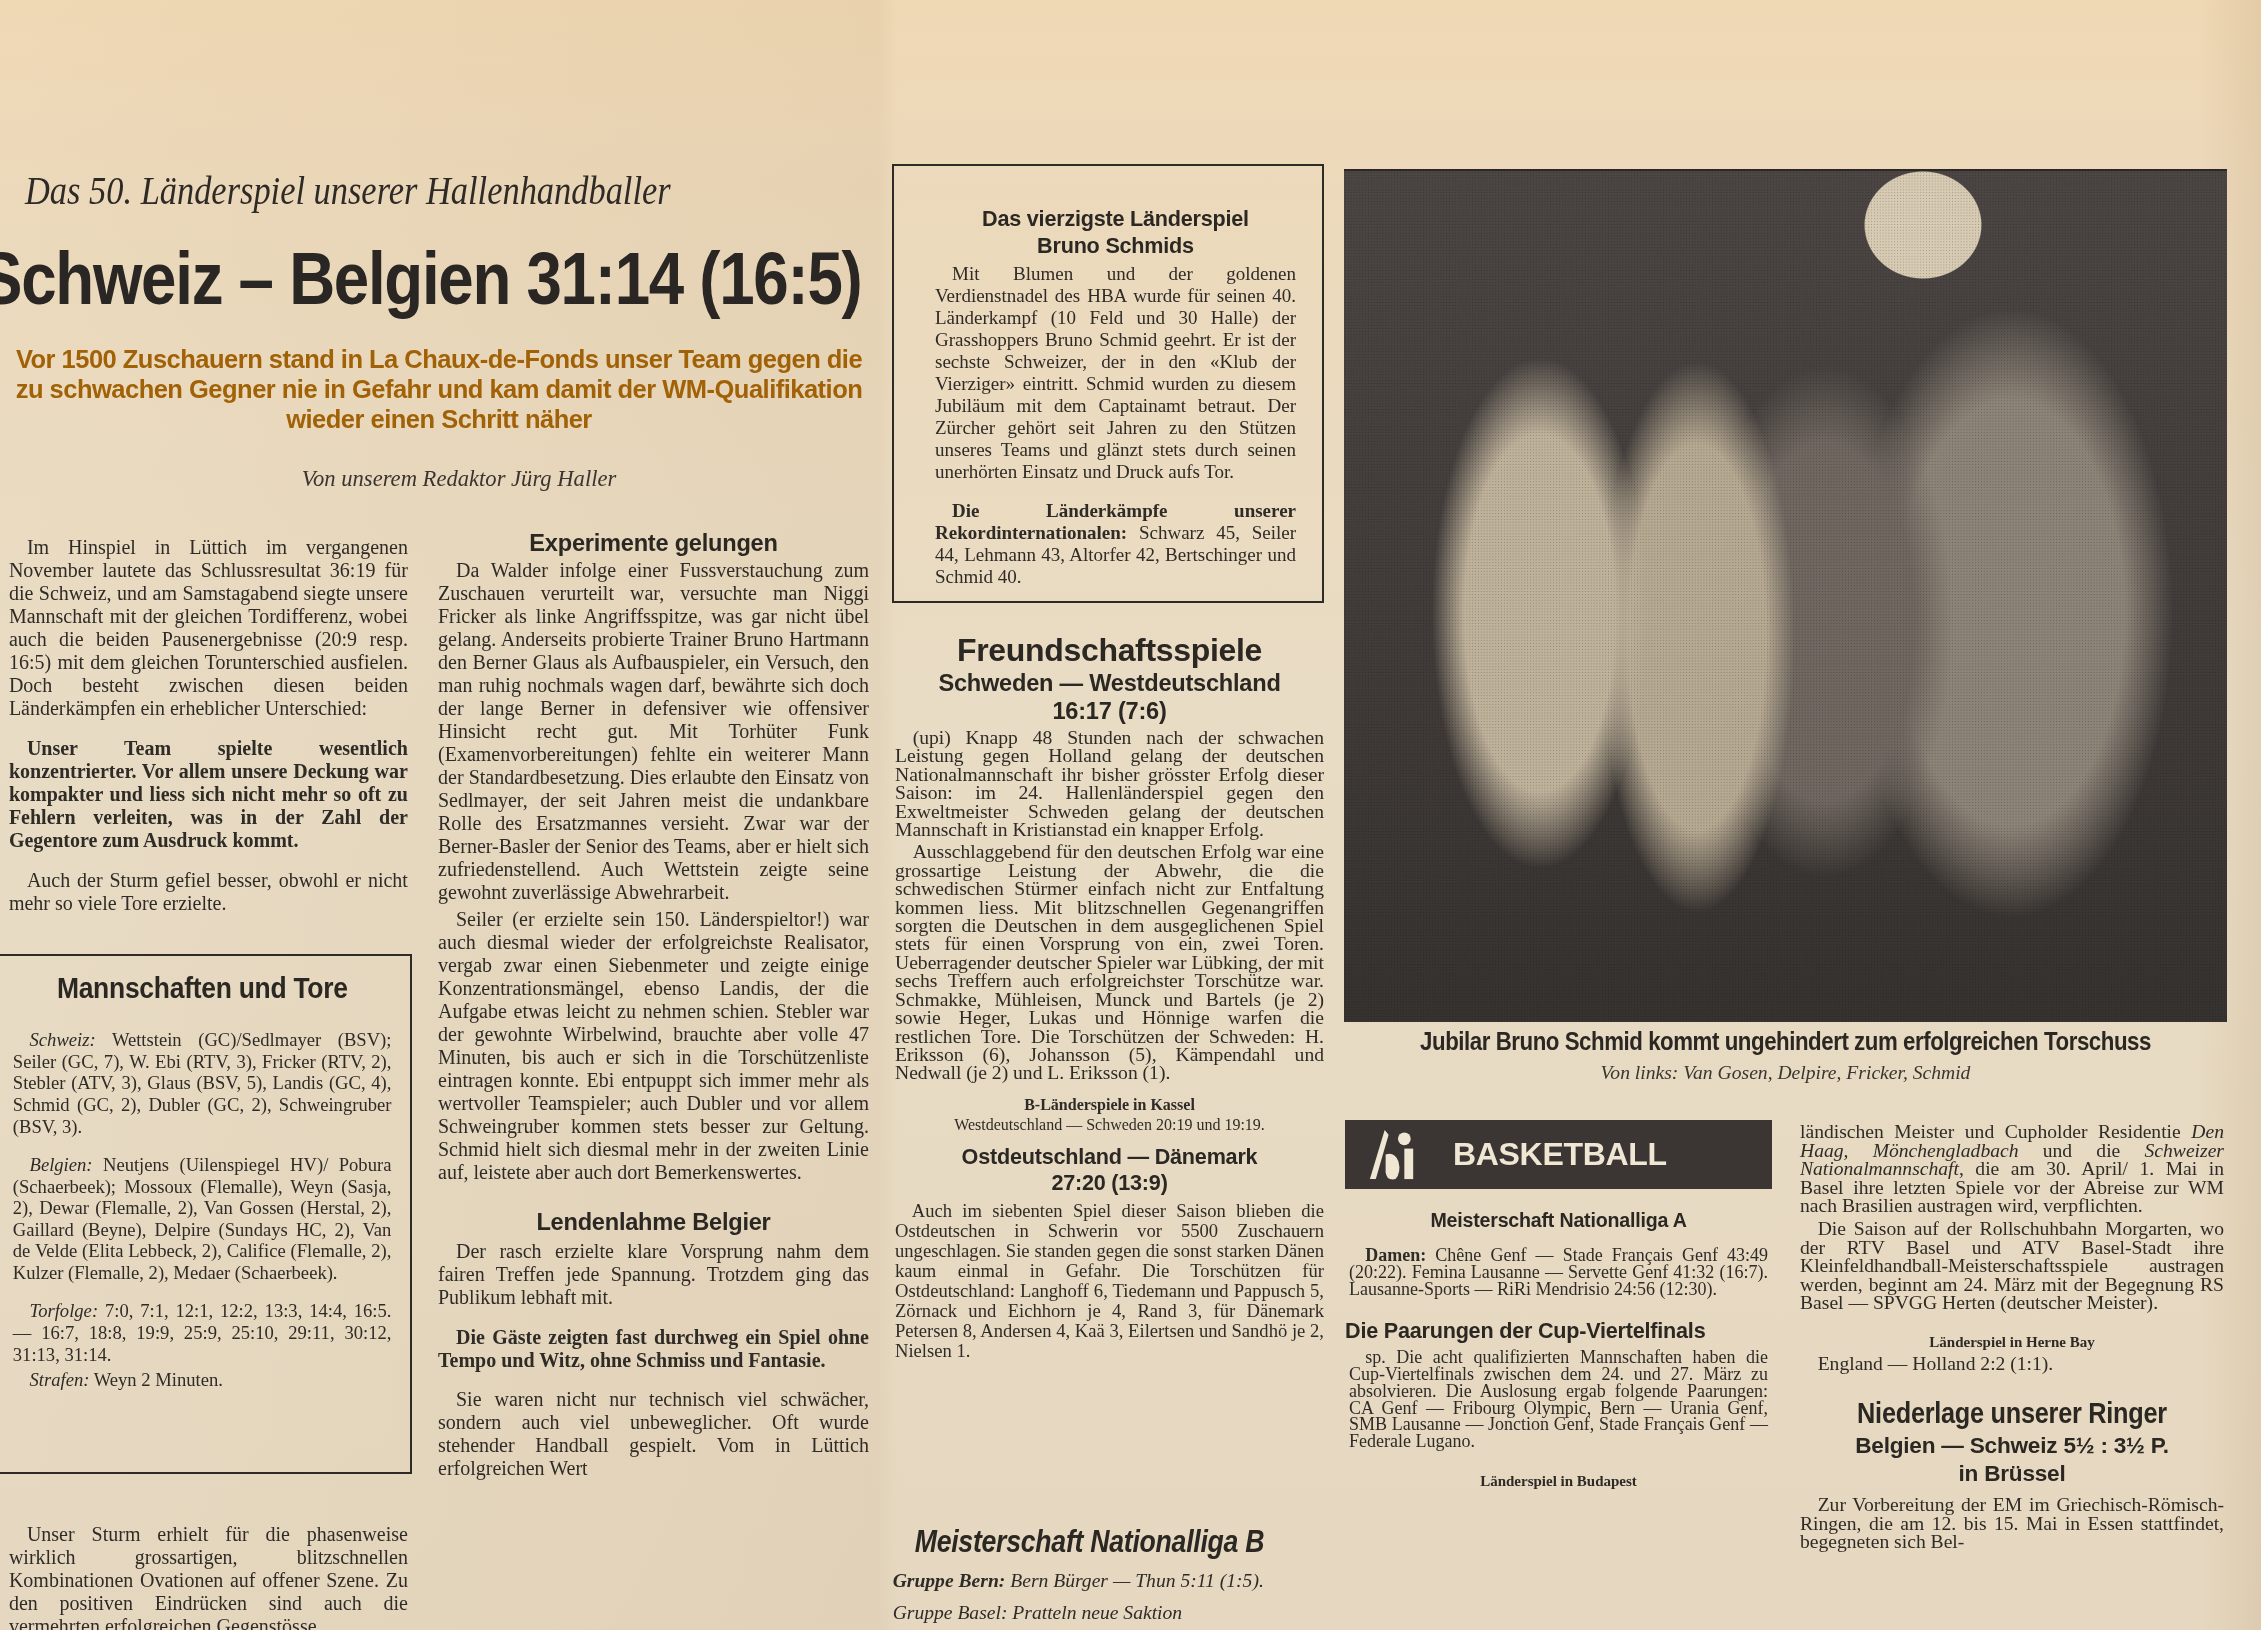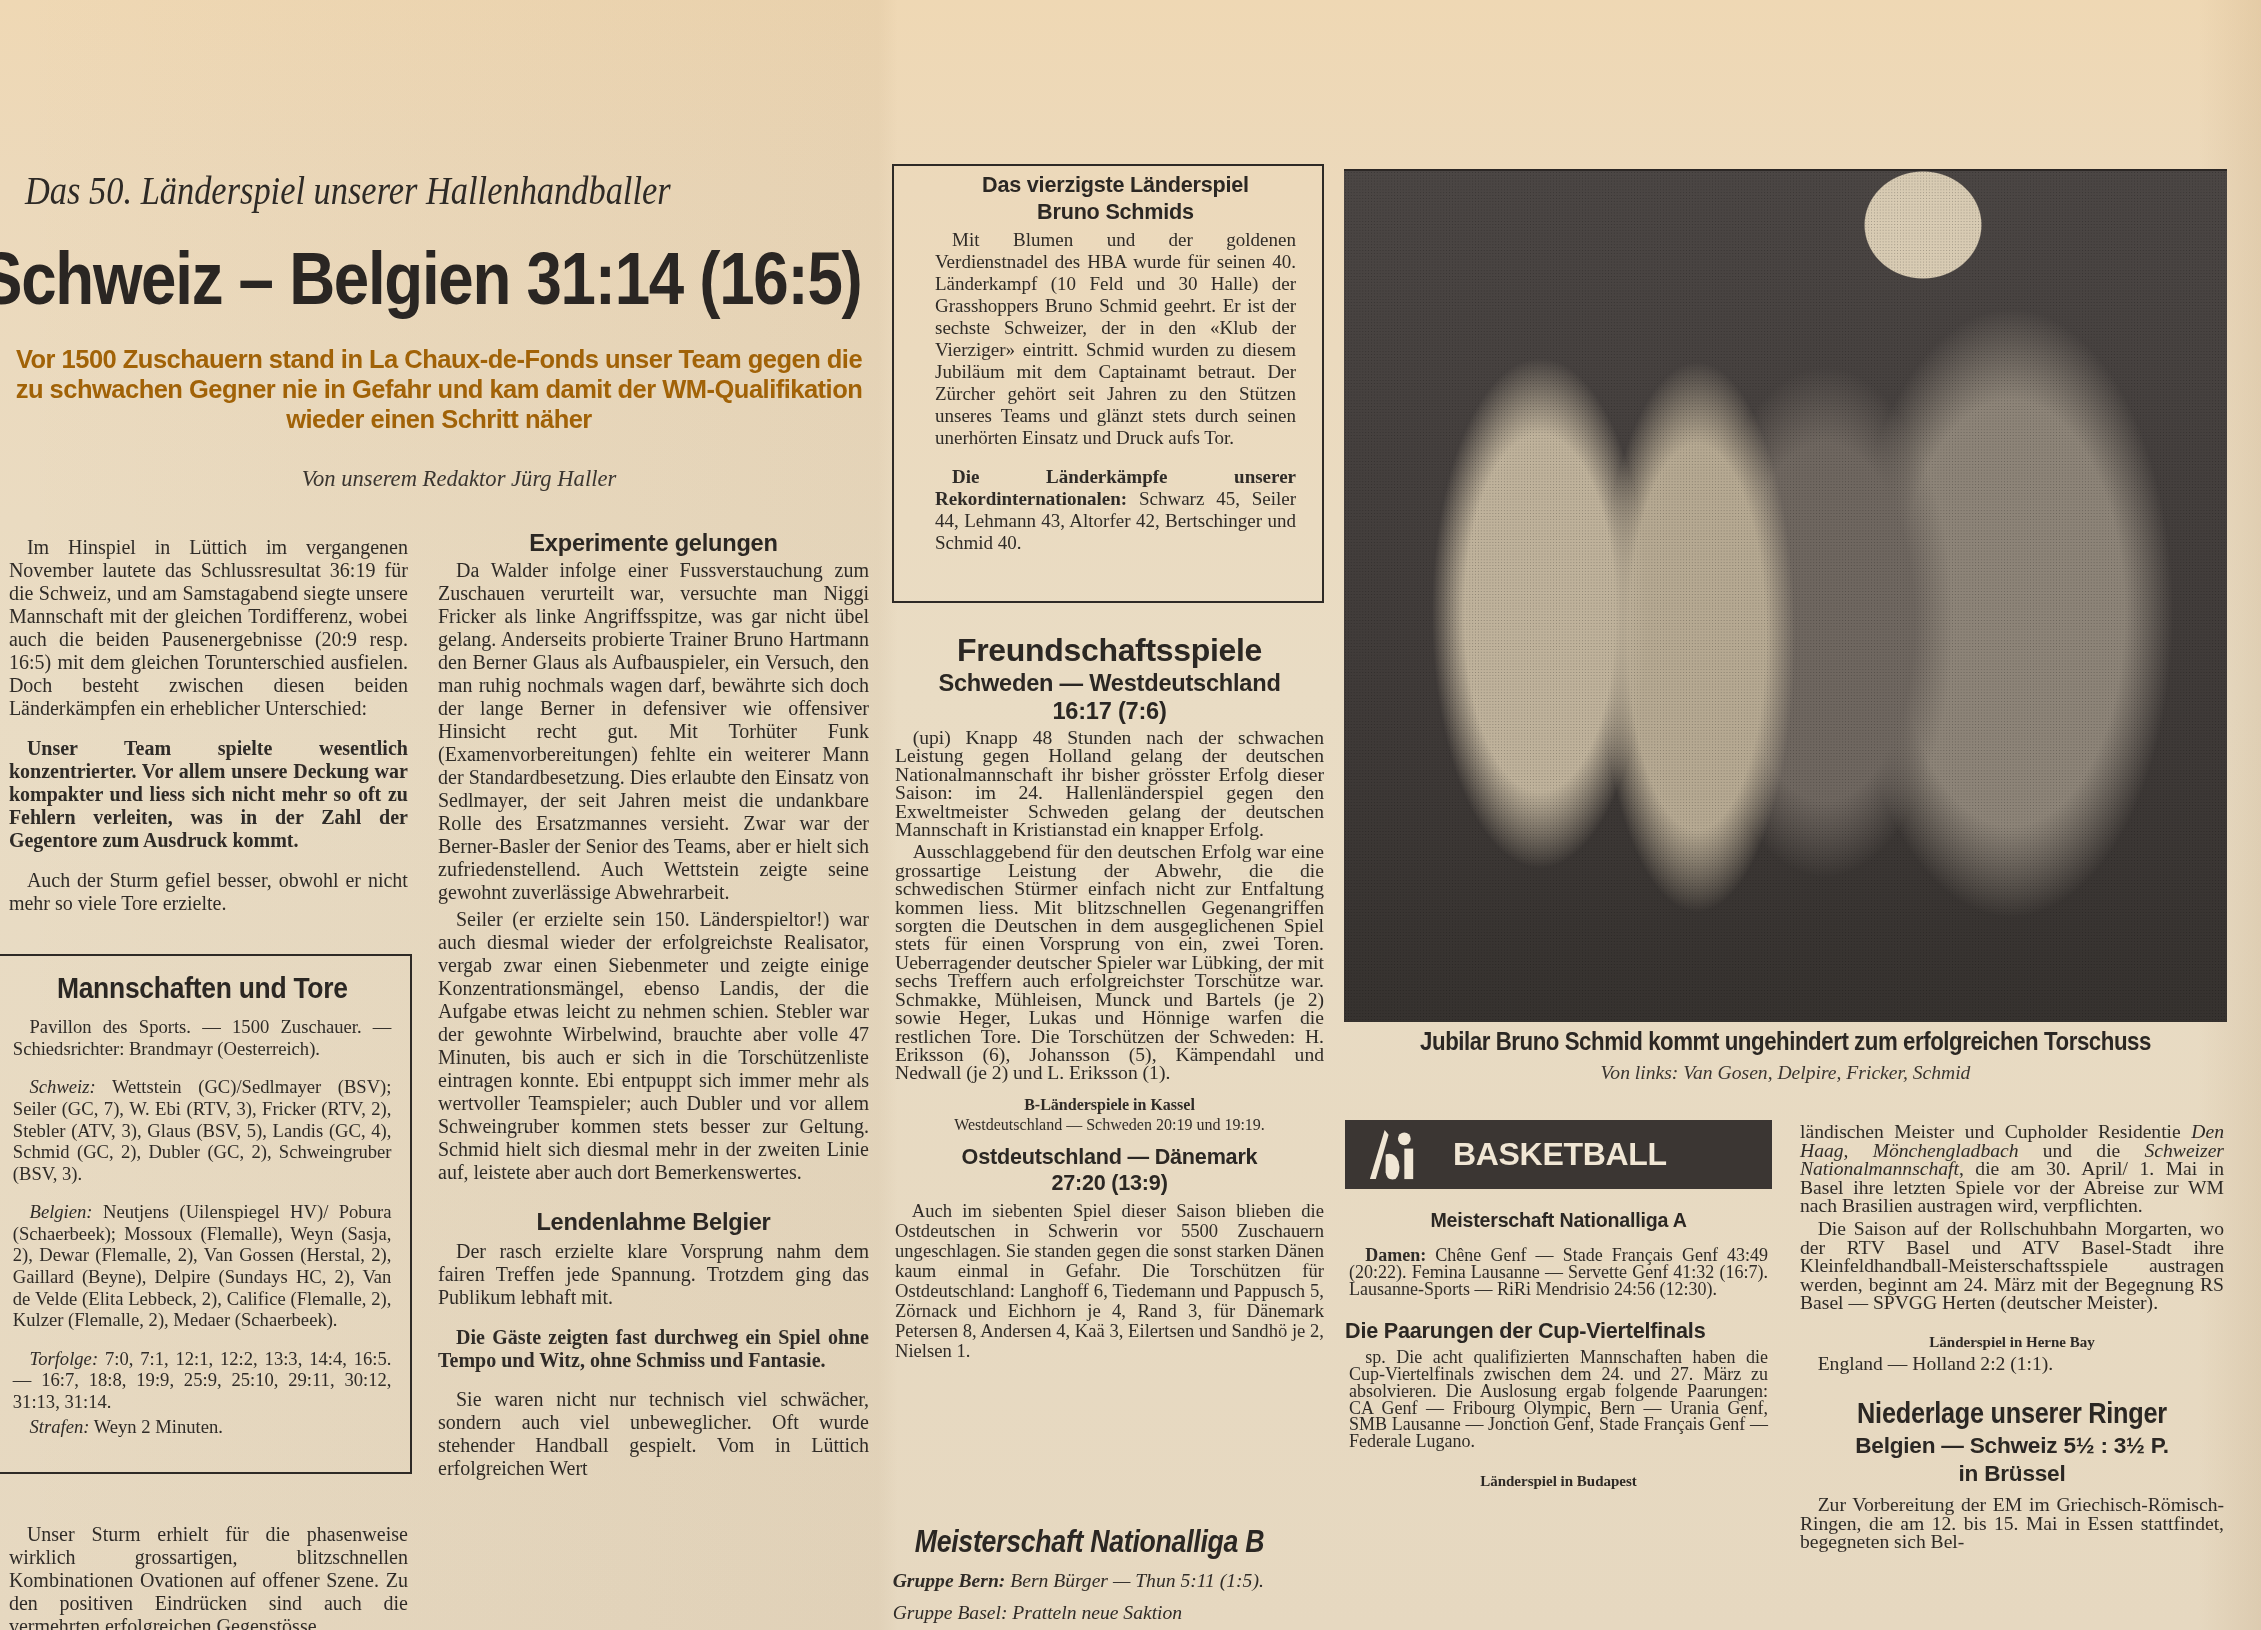--- a/index.html
+++ b/index.html
@@ -60,21 +60,20 @@
   <p>Im Hinspiel in Lüttich im vergangenen November lautete das Schlussresultat 36:19 für die Schweiz, und am Samstagabend siegte unsere Mannschaft mit der gleichen Tordifferenz, wobei auch die beiden Pausenergebnisse (20:9 resp. 16:5) mit dem gleichen Torunterschied ausfielen. Doch besteht zwischen diesen beiden Länderkämpfen ein erheblicher Unterschied:</p>
   <div class="gap"></div>
   <p class="bold">Unser Team spielte wesentlich konzentrierter. Vor allem unsere Deckung war kompakter und liess sich nicht mehr so oft zu Fehlern verleiten, was in der Zahl der Gegentore zum Ausdruck kommt.</p>
   <div class="gap"></div>
   <p>Auch der Sturm gefiel besser, obwohl er nicht mehr so viele Tore erzielte.</p>
 </div>
 
 <div class="abs box" style="left:-4.9px; top:954px; width:417px; height:520px; padding:14.7px 14.7px 0 13.7px; border-left:none;">
   <div class="subhead" style="font-size:29.4px; margin-bottom:11.8px; transform:scaleX(0.9);">Mannschaften und Tore</div>
   <div class="col" style="font-size:18.6px; line-height:21.6px;">
-    <p>Pavillon des Sports. — 1500 Zuschauer. — Schiedsrichter: Brandmayr (Oesterreich).</p>
     <div class="gap"></div>
     <p><i>Schweiz:</i> <span>Wettstein (GC)/Sedlmayer (BSV); Seiler (GC, 7), W. Ebi (RTV, 3), Fricker (RTV, 2), Stebler (ATV, 3), Glaus (BSV, 5), Landis (GC, 4), Schmid (GC, 2), Dubler (GC, 2), Schweingruber (BSV, 3).</span></p>
     <div class="gap"></div>
     <p><i>Belgien:</i> <span>Neutjens (Uilenspiegel HV)/ Pobura (Schaerbeek); Mossoux (Flemalle), Weyn (Sasja, 2), Dewar (Flemalle, 2), Van Gossen (Herstal, 2), Gaillard (Beyne), Delpire (Sundays HC, 2), Van de Velde (Elita Lebbeck, 2), Califice (Flemalle, 2), Kulzer (Flemalle, 2), Medaer (Schaerbeek).</span></p>
     <div class="gap"></div>
     <p><i>Torfolge:</i> <span>7:0, 7:1, 12:1, 12:2, 13:3, 14:4, 16:5. — 16:7, 18:8, 19:9, 25:9, 25:10, 29:11, 30:12, 31:13, 31:14.</span></p>
     <p><i>Strafen:</i> <span>Weyn 2 Minuten.</span></p>
   </div>
 </div>
 
@@ -87,21 +86,21 @@
   <p>Da Walder infolge einer Fussverstauchung zum Zuschauen verurteilt war, versuchte man Niggi Fricker als linke Angriffsspitze, was gar nicht übel gelang. Anderseits probierte Trainer Bruno Hartmann den Berner Glaus als Aufbauspieler, ein Versuch, den man ruhig nochmals wagen darf, bewährte sich doch der lange Berner in defensiver wie offensiver Hinsicht recht gut. Mit Torhüter Funk (Examenvorbereitungen) fehlte ein weiterer Mann der Standardbesetzung. Dies erlaubte den Einsatz von Sedlmayer, der seit Jahren meist die undankbare Rolle des Ersatzmannes versieht. Zwar war der Berner-Basler der Senior des Teams, aber er hielt sich zufriedenstellend. Auch Wettstein zeigte seine gewohnt zuverlässige Abwehrarbeit.</p>
   <p>Seiler (er erzielte sein 150. Länderspieltor!) war auch diesmal wieder der erfolgreichste Realisator, vergab zwar einen Siebenmeter und zeigte einige Konzentrationsmängel, ebenso Landis, der die Aufgabe etwas leicht zu nehmen schien. Stebler war der gewohnte Wirbelwind, brauchte aber volle 47 Minuten, bis auch er sich in die Torschützenliste eintragen konnte. Ebi entpuppt sich immer mehr als wertvoller Teamspieler; auch Dubler und vor allem Schweingruber kommen stets besser zur Geltung. Schmid hielt sich diesmal mehr in der zweiten Linie auf, leistete aber auch dort Bemerkenswertes.</p>
   <div class="subhead" style="font-size:23.6px; margin:27px 0 5.9px;">Lendenlahme Belgier</div>
   <p>Der rasch erzielte klare Vorsprung nahm dem fairen Treffen jede Spannung. Trotzdem ging das Publikum lebhaft mit.</p>
   <div class="gap"></div>
   <p class="bold">Die Gäste zeigten fast durchweg ein Spiel ohne Tempo und Witz, ohne Schmiss und Fantasie.</p>
   <div class="gap"></div>
   <p>Sie waren nicht nur technisch viel schwächer, sondern auch viel unbeweglicher. Oft wurde stehender Handball gespielt. Vom in Lüttich erfolgreichen Wert</p>
 </div>
 
-<div class="abs box" style="left:892px; top:164px; width:432px; height:439px; padding:6px 22px 0 37px;">
+<div class="abs box" style="left:892px; top:164px; width:432px; height:439px; padding:40px 22px 0 37px;">
   <div class="subhead" style="font-size:21.6px; line-height:26.5px;">
     <div>Das vierzigste Länderspiel</div>
     <div>Bruno Schmids</div>
   </div>
   <div class="col" style="font-size:19px; line-height:22px; margin-top:3.9px;">
     <p>Mit Blumen und der goldenen Verdienstnadel des HBA wurde für seinen 40. Länderkampf (10 Feld und 30 Halle) der Grasshoppers Bruno Schmid geehrt. Er ist der sechste Schweizer, der in den «Klub der Vierziger» eintritt. Schmid wurden zu diesem Jubiläum mit dem Captainamt betraut. Der Zürcher gehört seit Jahren zu den Stützen unseres Teams und glänzt stets durch seinen unerhörten Einsatz und Druck aufs Tor.</p>
     <div class="gap"></div>
     <p><b>Die Länderkämpfe unserer Rekordinternationalen:</b> <span>Schwarz 45, Seiler 44, Lehmann 43, Altorfer 42, Bertschinger und Schmid 40.</span></p>
   </div>
 </div>

